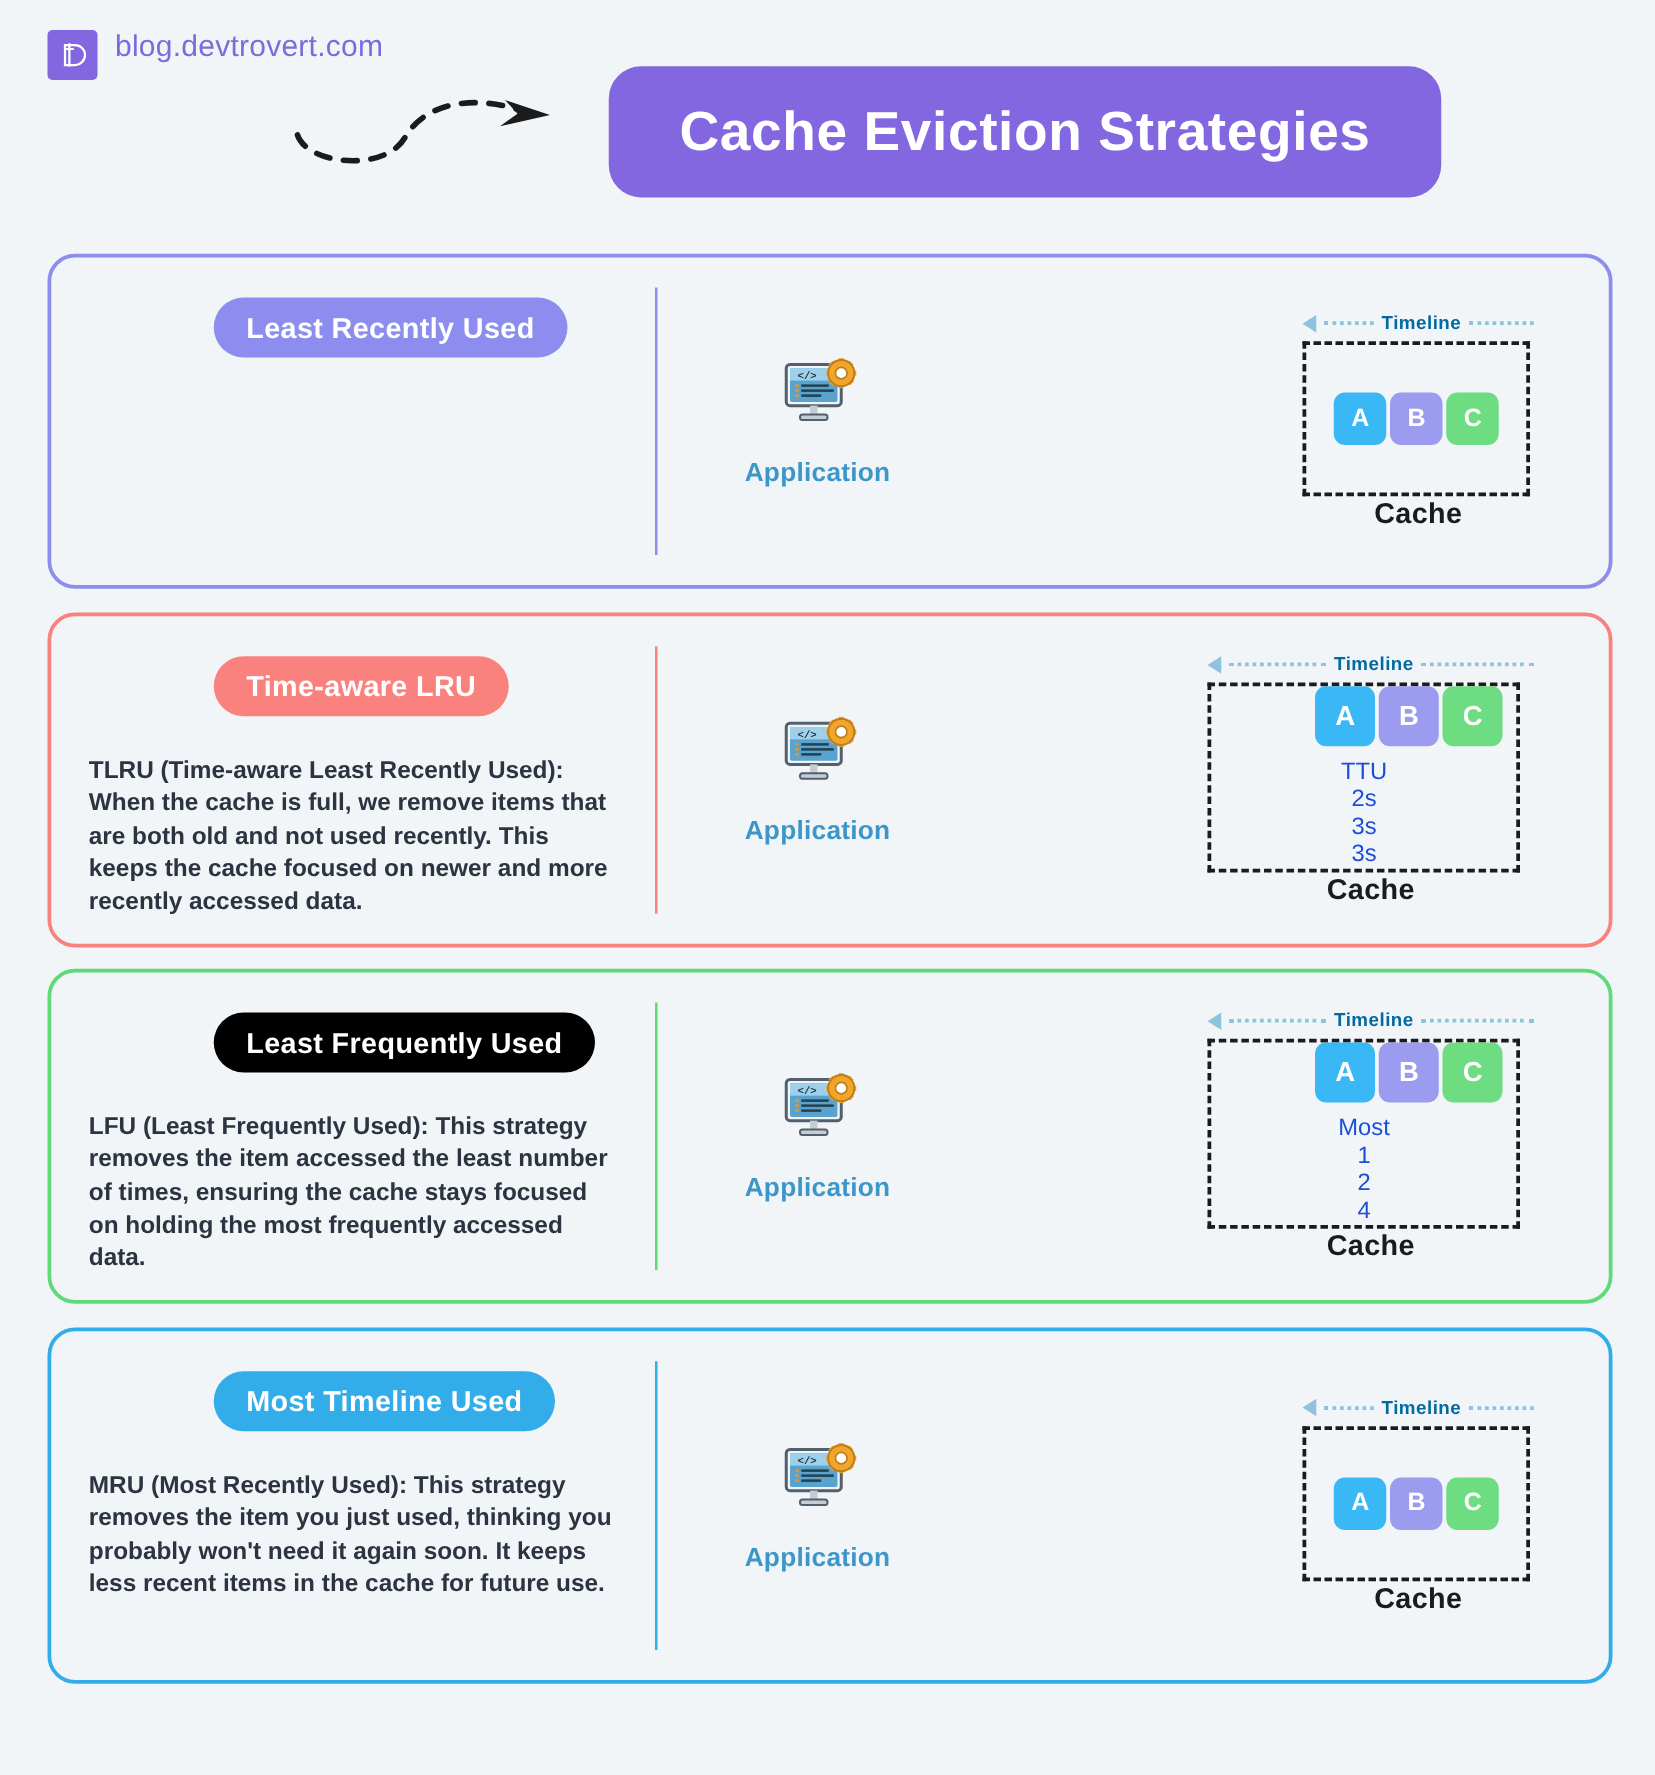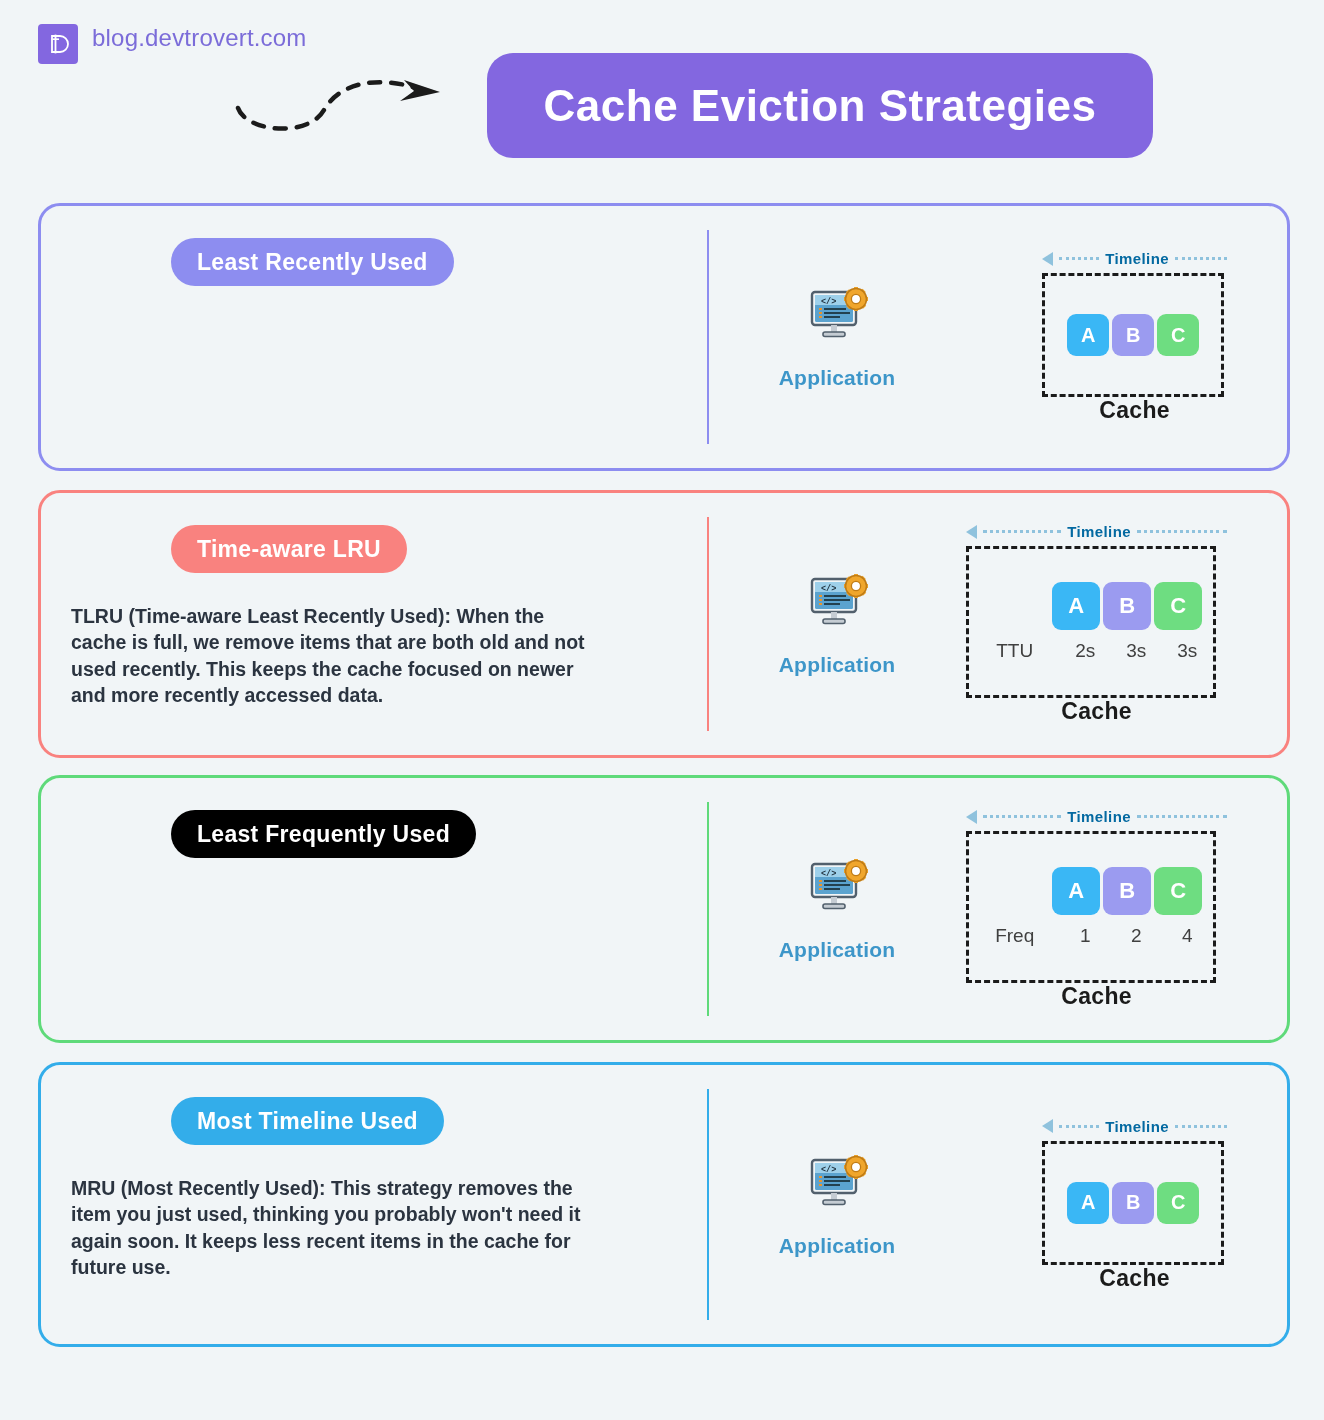--- a/index.html
+++ b/index.html
@@ -78,21 +78,21 @@
     position: absolute;
     left: 38px;
     width: 1252px;
     border-radius: 22px;
     border: 3px solid;
     background: #f1f5f7;
     display: flex;
   }
 
   .card-left {
-    width: 666px;
+    width: 483px;
     position: relative;
     padding: 32px 30px 26px 30px;
   }
 
   .card-divider {
     width: 2px;
     align-self: stretch;
     margin: 24px 0;
   }
 
@@ -204,22 +204,23 @@
     color: #ffffff;
     font-weight: bold;
     border-radius: 9px;
   }
 
   .meta-row {
     display: flex;
     align-items: center;
     justify-content: flex-start;
     font-size: 19px;
-    color: #404040;
+    color: #1d4ed8;
     margin-top: 10px;
+    flex-direction: column;
   }
 
   .meta-label {
     width: 90px;
     text-align: center;
   }
 
   .meta-val {
     text-align: center;
   }
@@ -392,20 +393,21 @@
 
         <div class="cache-caption">Cache</div>
       </div>
     </div>
     </div>
     <div class="card" style="top: 775px; height: 268px; border-color: rgb(95, 218, 122);">
     <div class="card-left">
       <div class="pill-wrap">
         <div class="pill" style="background:#000000">Least Frequently Used</div>
       </div>
+      <div class="card-body">LFU (Least Frequently Used): This strategy removes the item accessed the least number of times, ensuring the cache stays focused on holding the most frequently accessed data.</div>
     </div>
 
     <div class="card-divider" style="background:#5fda7a"></div>
 
     <div class="card-right">
       <div class="app-block">
         <div><svg width="66" height="66" viewBox="0 0 66 66">
     <rect x="8" y="8" width="44" height="33" rx="3" fill="none" stroke="#52606d" stroke-width="2.4"></rect>
     <rect x="11" y="11" width="38" height="27" rx="1.5" fill="#5ba3cf"></rect>
     <rect x="11" y="11" width="38" height="10" fill="#9ed0ea"></rect>
@@ -445,21 +447,21 @@
           <div class="dotline" style="width:90px"></div>
         </div>
 
         <div class="cache-box" style="width:250px;height:152px">
           <div class="tiles-row" style="margin-left:72px">
               <div class="tile" style="width:48px;height:48px;background:#3ab7f5;font-size:22px">A</div>
               <div class="tile" style="width:48px;height:48px;background:#9b9bf0;font-size:22px">B</div>
               <div class="tile" style="width:48px;height:48px;background:#6edd81;font-size:22px">C</div>
             </div>
           <div class="meta-row">
-         <div class="meta-label">Freq</div>
+         <div class="meta-label">Most</div>
          <div class="meta-val" style="width:51px">1</div>
               <div class="meta-val" style="width:51px">2</div>
               <div class="meta-val" style="width:51px">4</div>
        </div>
         </div>
 
         <div class="cache-caption">Cache</div>
       </div>
     </div>
     </div>

